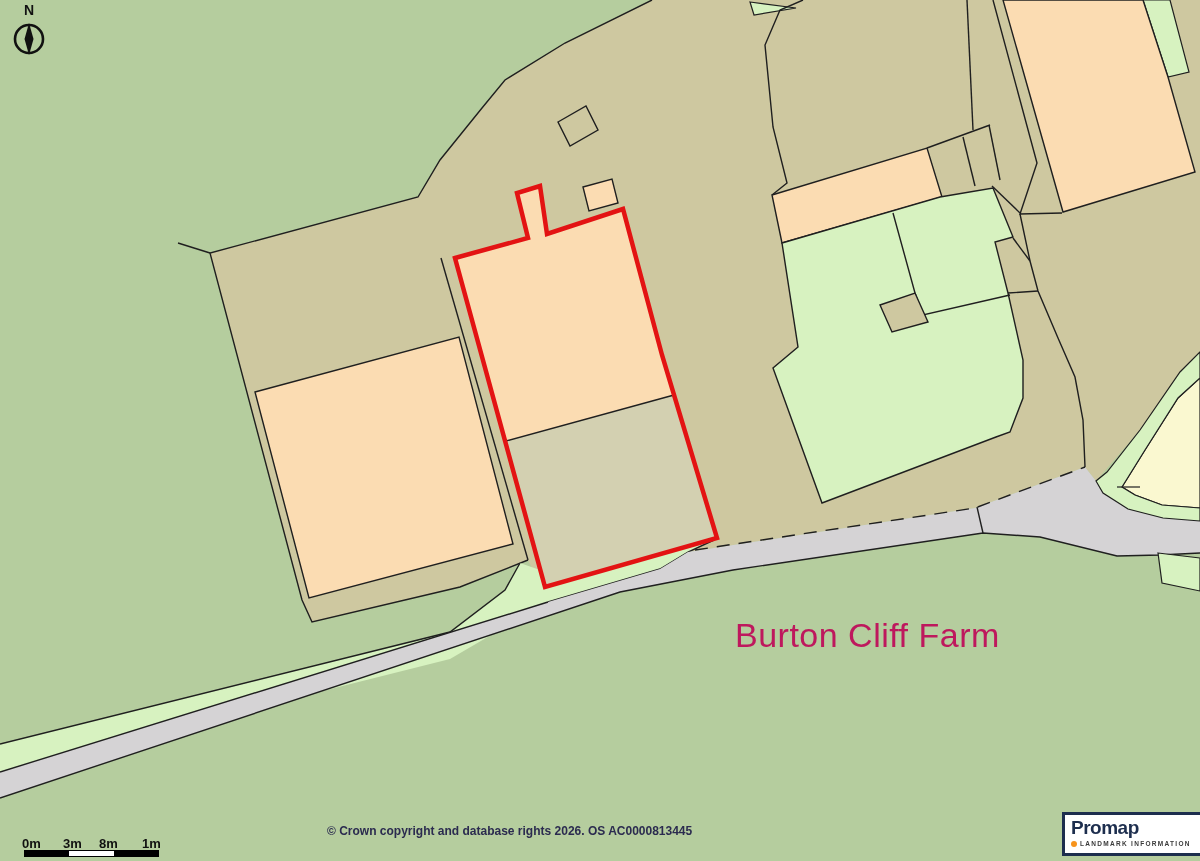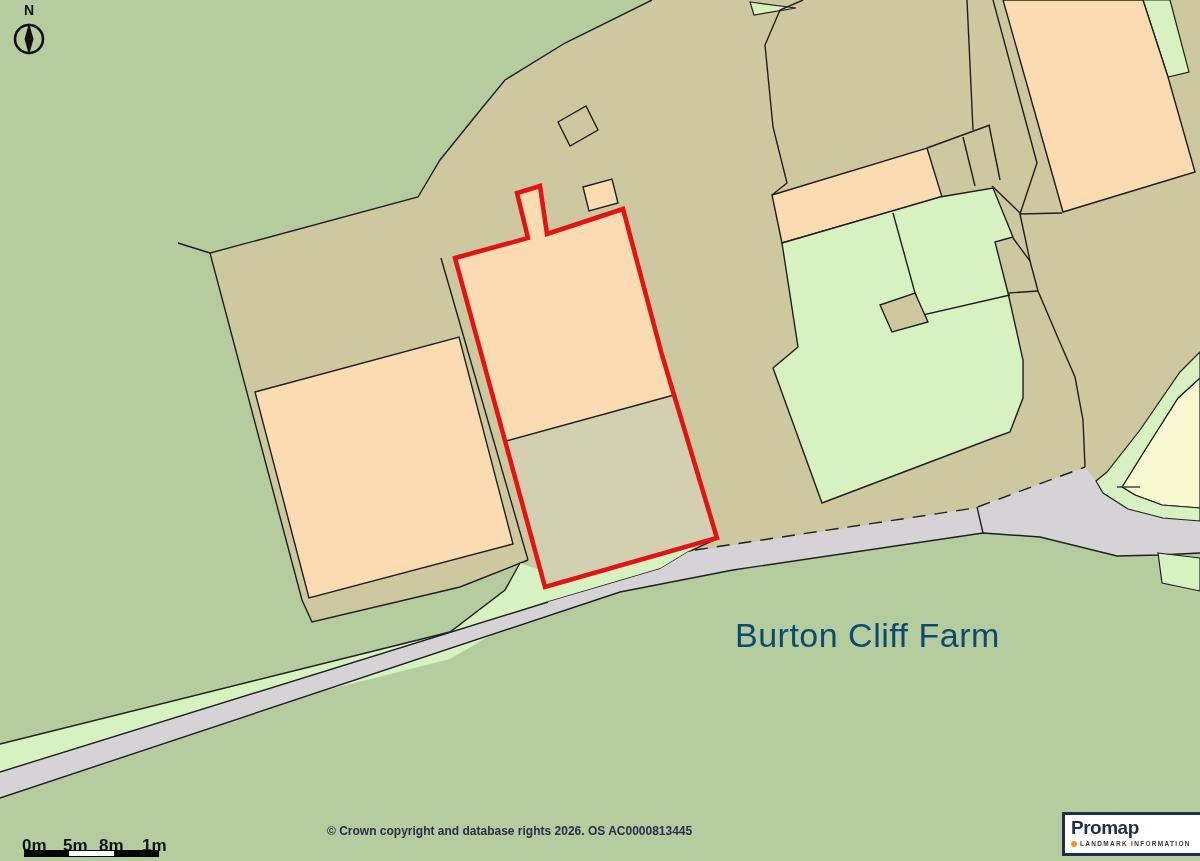--- a/index.html
+++ b/index.html
@@ -1,26 +1,26 @@
 <!DOCTYPE html>
 <html><head>
 <meta charset="utf-8">
 <style>
   html,body{margin:0;padding:0;background:#ffffff;}
   .stage{position:relative;width:1200px;height:861px;overflow:hidden;
          font-family:"Liberation Sans",sans-serif;background:#b5cd9e;}
   .stage svg.map{position:absolute;left:0;top:0;}
-  .farm-label{position:absolute;left:735px;top:616px;font-size:34px;color:#0c4a6e;
+  .farm-label{position:absolute;left:735px;top:616px;font-size:34px;color:#be185d;
               letter-spacing:0.5px;white-space:nowrap;}
   
   .compass{position:absolute;left:10px;top:2px;width:44px;height:62px;}
   .compass .n{position:absolute;left:14px;top:0px;font-size:14px;font-weight:700;color:#111;}
   
   .scalebar{position:absolute;left:22px;top:836px;width:150px;height:22px;
-            font-size:17px;font-weight:700;color:#111;}
+            font-size:13px;font-weight:700;color:#111;}
   .scalebar .lbl{position:absolute;top:0;}
   .scalebar .bar{position:absolute;left:2px;top:14px;width:133px;height:5px;
                  border:1px solid #000;display:flex;}
   .scalebar .seg{height:100%;flex:1;}
   .seg.b{background:#000;} .seg.w{background:#fff;}
   
   .copyright{position:absolute;left:327px;top:824px;font-size:12px;font-weight:700;
              color:#2b2b4f;white-space:nowrap;}
   
   .logo{position:absolute;left:1062px;top:812px;width:128px;height:37px;background:#fff;
@@ -88,21 +88,21 @@
   <div class="compass">
     <span class="n">N</span>
     <svg width="44" height="62" viewBox="0 0 44 62">
       <circle cx="19" cy="37" r="14" fill="none" stroke="#111" stroke-width="2.6"></circle>
       <polygon points="19,21 23.5,37 19,53 14.5,37" fill="#111"></polygon>
     </svg>
   </div>
 
   <div class="scalebar">
     <span class="lbl" style="left:0px">0m</span>
-    <span class="lbl" style="left:41px">5m</span>
+    <span class="lbl" style="left:41px">3m</span>
     <span class="lbl" style="left:77px">8m</span>
     <span class="lbl" style="left:120px">1m</span>
     <span class="bar">
       <span class="seg b"></span>
       <span class="seg w"></span>
       <span class="seg b"></span>
     </span>
   </div>
 
   <div class="copyright">© Crown copyright and database rights 2026. OS AC0000813445</div>

